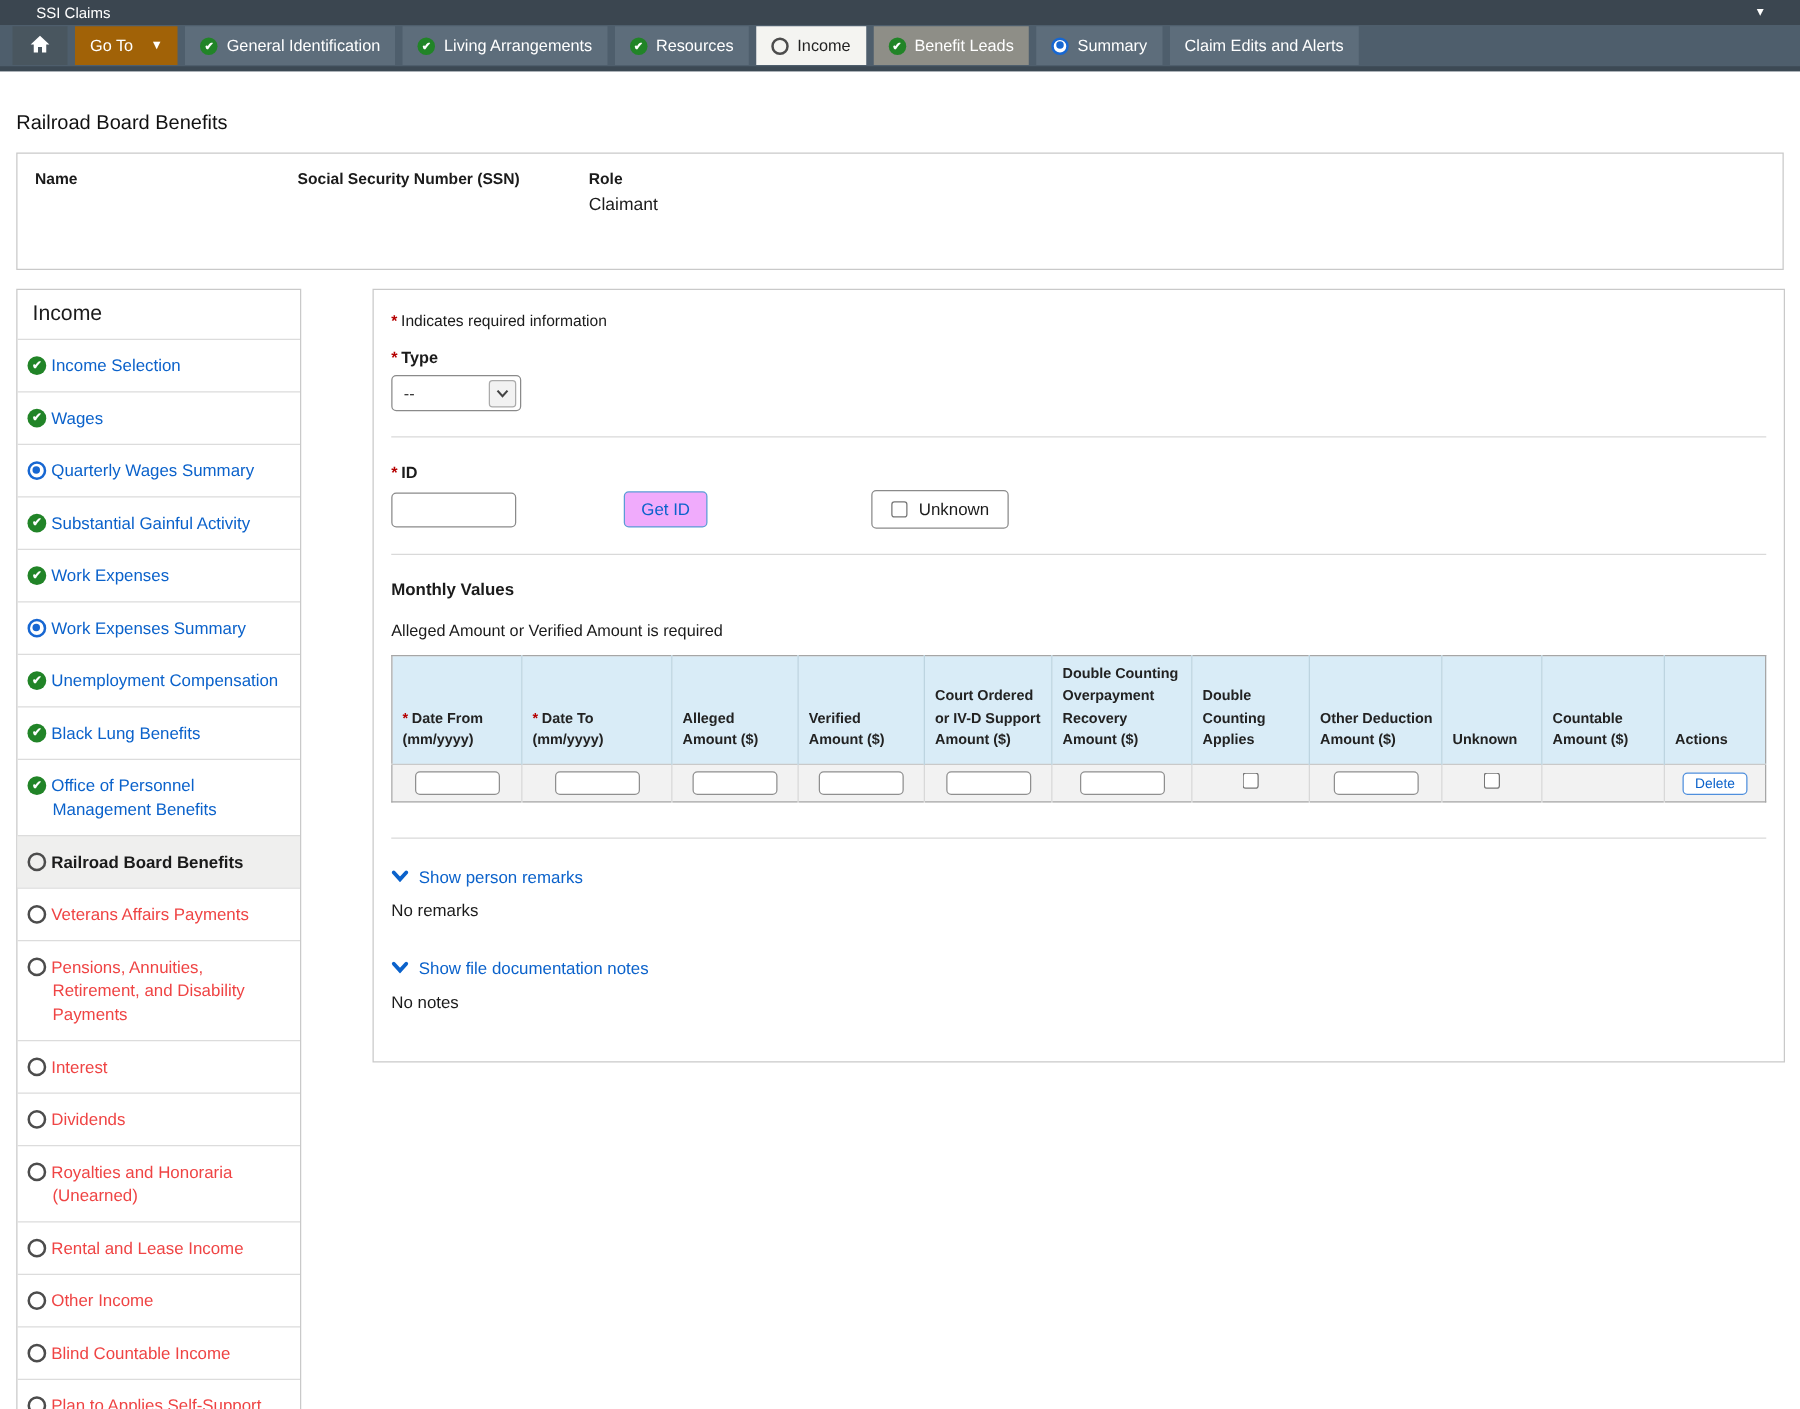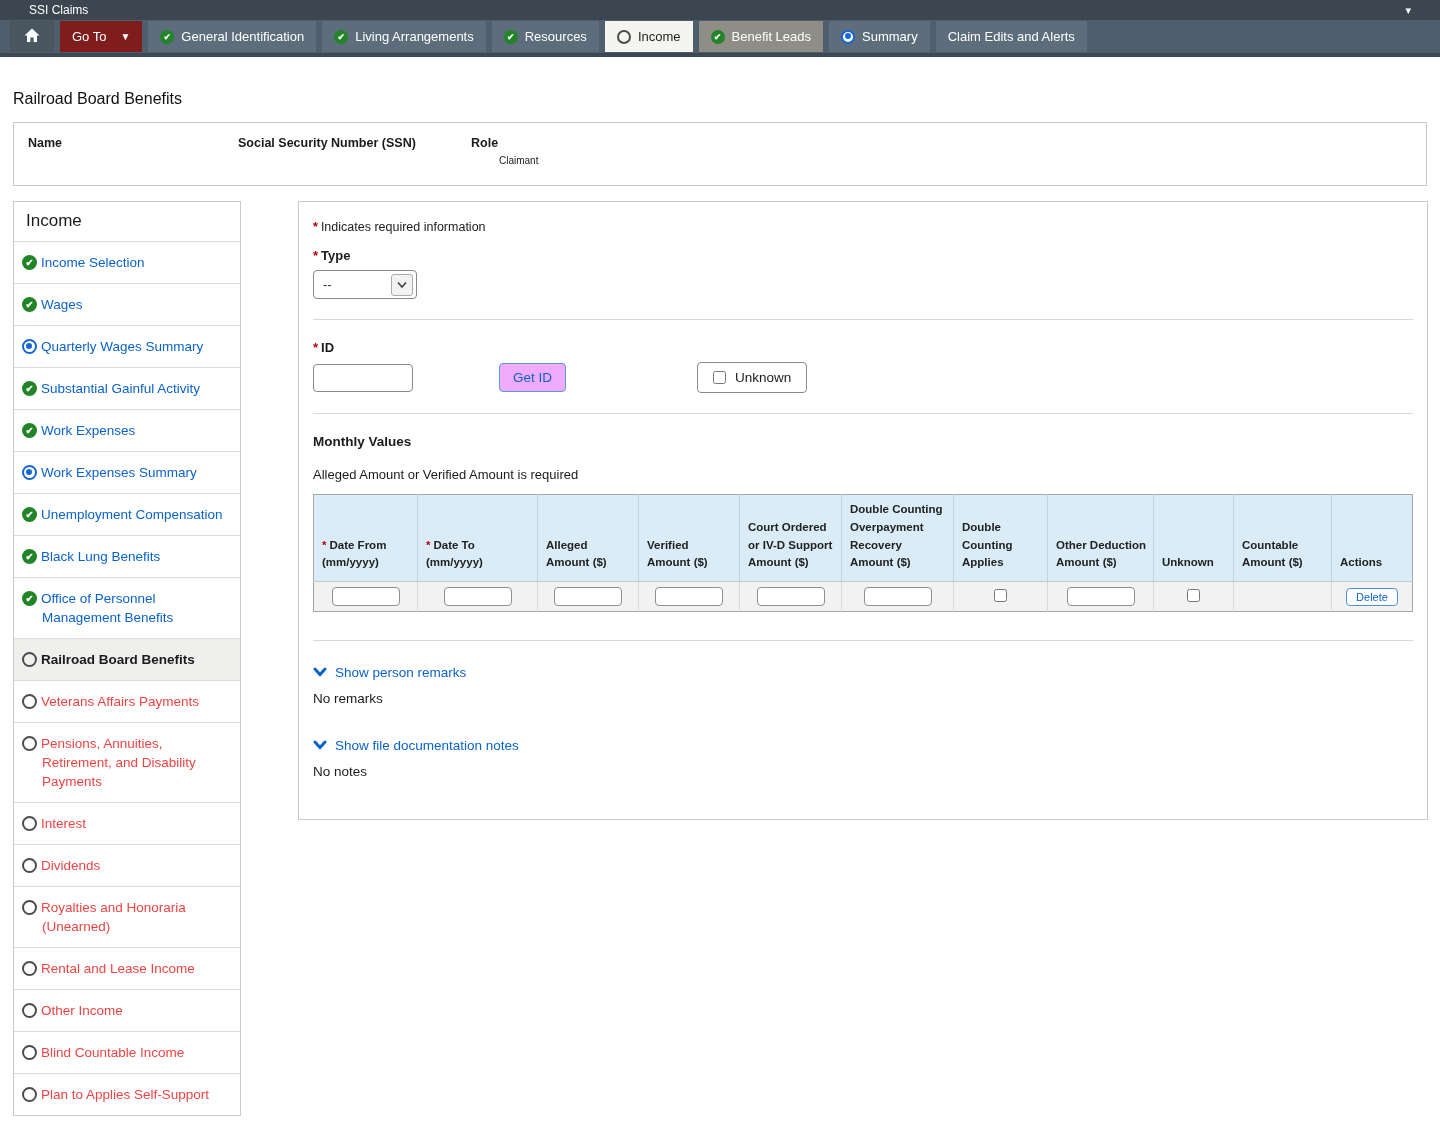--- a/index.html
+++ b/index.html
@@ -9,45 +9,45 @@
   
   .topbar { height:20px; background:#3b4650; display:flex; align-items:center; justify-content:space-between; padding:0 29px; }
   .topbar-title { color:#fff; font-size:12px; }
   .topbar-caret { color:#fff; font-size:11px; cursor:pointer; line-height:1; }
 
   
   .navbar { height:37px; background:#4e5e6c; border-bottom:4px solid #3c4954; display:flex; align-items:center; padding:0 0 0 10px; gap:6px; }
   .navbtn { height:31px; border:none; background:#5d6d7b; color:#fff; font-family:inherit; font-size:13px;
             display:inline-flex; align-items:center; gap:7px; padding:0 12px; cursor:pointer; white-space:nowrap; }
   .nav-home { width:44px; justify-content:center; background:#49565f; }
-  .nav-goto { background:#7f1d1d; gap:14px; }
+  .nav-goto { background:#a16207; gap:14px; }
   .caret { font-size:10px; line-height:1; }
   .tabstyle-light { background:#f4f4f1; color:#222; }
   .tabstyle-gray  { background:#8e8e87; }
 
   
   .ic { display:inline-block; flex:none; }
   .ic-check { width:15px; height:15px; border-radius:50%; background:#218427; position:relative; }
   .ic-check::after { content:"✔"; position:absolute; left:0; top:0; width:15px; height:15px;
                      color:#fff; font-size:9.5px; line-height:15px; text-align:center; font-weight:bold; }
   .ic-target { width:15px; height:15px; border-radius:50%; border:2.5px solid #1767d2; background:#fff; position:relative; }
   .ic-target::after { content:""; position:absolute; left:2px; top:2px; width:6px; height:6px; border-radius:50%; background:#1767d2; }
   .ic-circle { width:15px; height:15px; border-radius:50%; border:2.5px solid #4c4c4c; background:transparent; }
   .navbtn .ic-check, .navbtn .ic-target, .navbtn .ic-circle { width:14px; height:14px; }
   .navbtn .ic-check::after { width:14px; height:14px; line-height:14px; font-size:9px; }
   .navbtn .ic-target { border-width:2.5px; } .navbtn .ic-target::after { left:1.5px; top:1.5px; }
 
   
   .page { padding:0 13px; }
   .page-title { font-size:16px; font-weight:400; color:#111; margin:33px 0 14px 0; }
 
-  .person-box { border:1px solid #c9c9c9; display:flex; padding:13px 14px 15px 14px; margin-bottom:15px;justify-content:space-between; }
+  .person-box { border:1px solid #c9c9c9; display:flex; padding:13px 14px 44px 14px; margin-bottom:15px;justify-content:space-between; }
   .pcol1 { width:210px; } .pcol2 { width:233px; } .pcol3 { flex:1; }
   .plabel { font-size:12.5px; font-weight:bold; color:#1b1b1b; }
-  .pvalue { font-size:10px; margin-top:5px; min-height:15px;margin-left:28px; }
+  .pvalue { font-size:14px; margin-top:5px; min-height:15px; }
 
   .layout { display:flex; align-items:flex-start; }
 
   
   .sidebar { width:228px; border:1px solid #c9c9c9; margin-right:57px; flex:none; }
   .sidebar-title { font-size:17px; padding:9px 12px 10px 12px; color:#1b1b1b; }
   .sidebar ul { list-style:none; }
   .sidebar li { border-top:1px solid #dcdcdc; padding:11px 10px 11px 28px; font-size:13.5px; line-height:19px; cursor:pointer; }
   .sidebar li .ic { vertical-align:-3px; margin-right:4px; margin-left:-20px; }
   .st-link { color:#0b62cb; }

